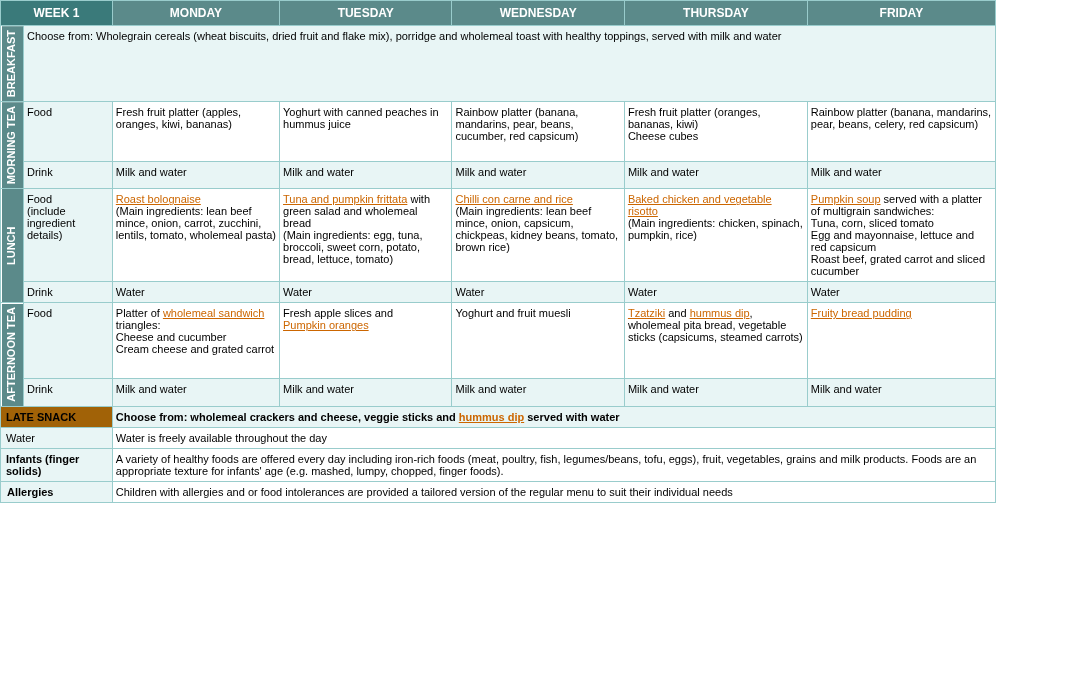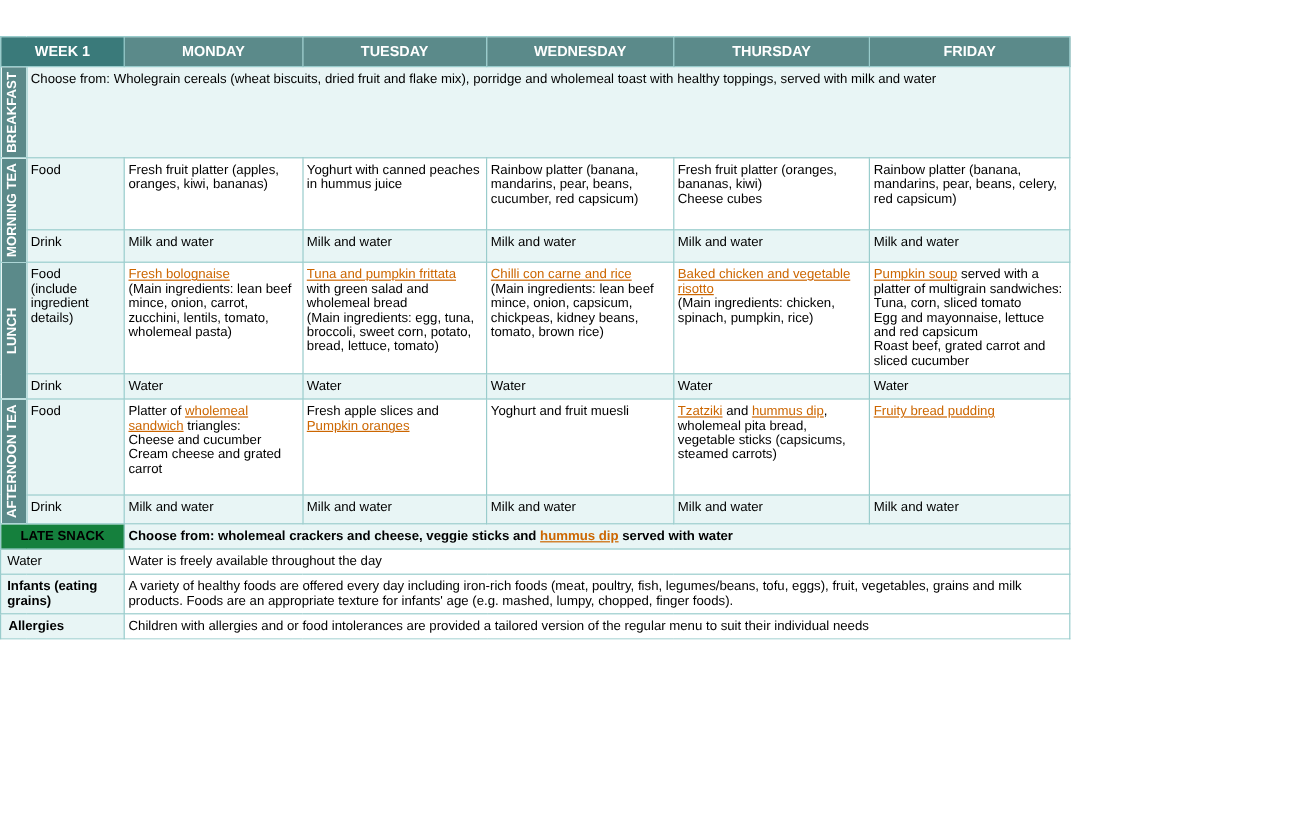--- a/index.html
+++ b/index.html
@@ -1,17 +1,17 @@
 <!DOCTYPE html>
 <html><head>
   <meta charset="utf-8">
   <style>
     * { box-sizing: border-box; margin: 0; padding: 0; }
     body { font-family: Arial, sans-serif; font-size: 11px; background: #fff; }
-    .table-wrap { width: 892px; margin-top: 30px; }
+    .table-wrap { width: 996px; }
     table { width: 100%; border-collapse: collapse; }
     td, th { border: 1px solid #9cc; vertical-align: top; padding: 4px 3px; }
     .header-row th { background-color: #5b8a8a; color: #fff; font-weight: bold; font-size: 12px; padding: 5px; }
     .header-row th:first-child { background-color: #3a7a7a; }
     .breakfast-label { background-color: #5b8a8a; color: #fff; font-weight: bold; writing-mode: vertical-rl; transform: rotate(180deg); text-align: center; width: 22px; }
     .section-label { background-color: #5b8a8a; color: #fff; font-weight: bold; writing-mode: vertical-rl; transform: rotate(180deg); text-align: center; width: 22px; }
     .food-label-cell { background-color: #e8f5f5; font-size: 11px; font-weight: normal; width: 80px; }
     .data-cell { background-color: #fff; font-size: 11px; }
     .orange-link { color: #cc6600; text-decoration: underline; }
     .late-snack-label { background-color: #b0c8c8; font-weight: bold; }
@@ -63,21 +63,21 @@
     <td class="drink-row" style="background-color:#e8f5f5;">Milk and water</td>
     <td class="drink-row" style="background-color:#e8f5f5;">Milk and water</td>
     <td class="drink-row" style="background-color:#e8f5f5;">Milk and water</td>
     <td class="drink-row" style="background-color:#e8f5f5;">Milk and water</td>
     <td class="drink-row" style="background-color:#e8f5f5;">Milk and water</td>
   </tr>
 
   <tr>
     <td class="section-label" rowspan="2" style="background-color:#5b8a8a;color:#fff;font-weight:bold;writing-mode:vertical-rl;transform:rotate(180deg);text-align:center;">LUNCH</td>
     <td class="food-label-cell">Food<br>(include ingredient details)</td>
-    <td class="data-cell"><span class="orange-link">Fresh bolognaise</span><br>(Main ingredients: lean beef mince, onion, carrot, zucchini, lentils, tomato, wholemeal pasta)</td>
+    <td class="data-cell"><span class="orange-link">Roast bolognaise</span><br>(Main ingredients: lean beef mince, onion, carrot, zucchini, lentils, tomato, wholemeal pasta)</td>
     <td class="data-cell"><span class="orange-link">Tuna and pumpkin frittata</span> with green salad and wholemeal bread<br>(Main ingredients: egg, tuna, broccoli, sweet corn, potato, bread, lettuce, tomato)</td>
     <td class="data-cell"><span class="orange-link">Chilli con carne and rice</span><br>(Main ingredients: lean beef mince, onion, capsicum, chickpeas, kidney beans, tomato, brown rice)</td>
     <td class="data-cell"><span class="orange-link">Baked chicken and vegetable risotto</span><br>(Main ingredients: chicken, spinach, pumpkin, rice)</td>
     <td class="data-cell"><span class="orange-link">Pumpkin soup</span> served with a platter of multigrain sandwiches:<br>Tuna, corn, sliced tomato<br>Egg and mayonnaise, lettuce and red capsicum<br>Roast beef, grated carrot and sliced cucumber</td>
   </tr>
 
   <tr>
     <td class="food-label-cell drink-row" style="background-color:#e8f5f5;">Drink</td>
     <td class="drink-row" style="background-color:#e8f5f5;">Water</td>
     <td class="drink-row" style="background-color:#e8f5f5;">Water</td>
@@ -99,33 +99,33 @@
   <tr>
     <td class="food-label-cell drink-row" style="background-color:#e8f5f5;">Drink</td>
     <td class="drink-row" style="background-color:#e8f5f5;">Milk and water</td>
     <td class="drink-row" style="background-color:#e8f5f5;">Milk and water</td>
     <td class="drink-row" style="background-color:#e8f5f5;">Milk and water</td>
     <td class="drink-row" style="background-color:#e8f5f5;">Milk and water</td>
     <td class="drink-row" style="background-color:#e8f5f5;">Milk and water</td>
   </tr>
 
   <tr>
-    <td colspan="2" class="late-snack-label" style="background-color:#15803d;font-weight:bold;padding:4px 15px;text-align:center;">LATE SNACK</td>
+    <td colspan="2" class="late-snack-label" style="background-color:#a16207;font-weight:bold;padding:4px 5px;">LATE SNACK</td>
     <td colspan="5" class="late-snack-data" style="background-color:#e8f5f5;">
       <span>Choose from: wholemeal crackers and cheese, veggie sticks and </span><span class="orange-link">hummus dip</span><span> served with water</span>
     </td>
   </tr>
 
   <tr>
     <td colspan="2" class="bottom-label" style="background-color:#e8f5f5;font-weight:normal;padding:4px 5px;">Water</td>
     <td colspan="5" class="bottom-row">Water is freely available throughout the day</td>
   </tr>
 
   <tr>
-    <td colspan="2" class="bottom-label" style="background-color:#e8f5f5;font-weight:bold;padding:4px 5px;">Infants (eating grains)</td>
+    <td colspan="2" class="bottom-label" style="background-color:#e8f5f5;font-weight:bold;padding:4px 5px;">Infants (finger solids)</td>
     <td colspan="5" class="bottom-row">A variety of healthy foods are offered every day including iron-rich foods (meat, poultry, fish, legumes/beans, tofu, eggs), fruit, vegetables, grains and milk products. Foods are an appropriate texture for infants' age (e.g. mashed, lumpy, chopped, finger foods).</td>
   </tr>
 
   <tr>
     <td colspan="2" class="bottom-label" style="background-color:#e8f5f5;font-weight:bold;padding:4px 6px;">Allergies</td>
     <td colspan="5" class="bottom-row">Children with allergies and or food intolerances are provided a tailored version of the regular menu to suit their individual needs</td>
   </tr>
 </tbody>
     </table>
 </div>

